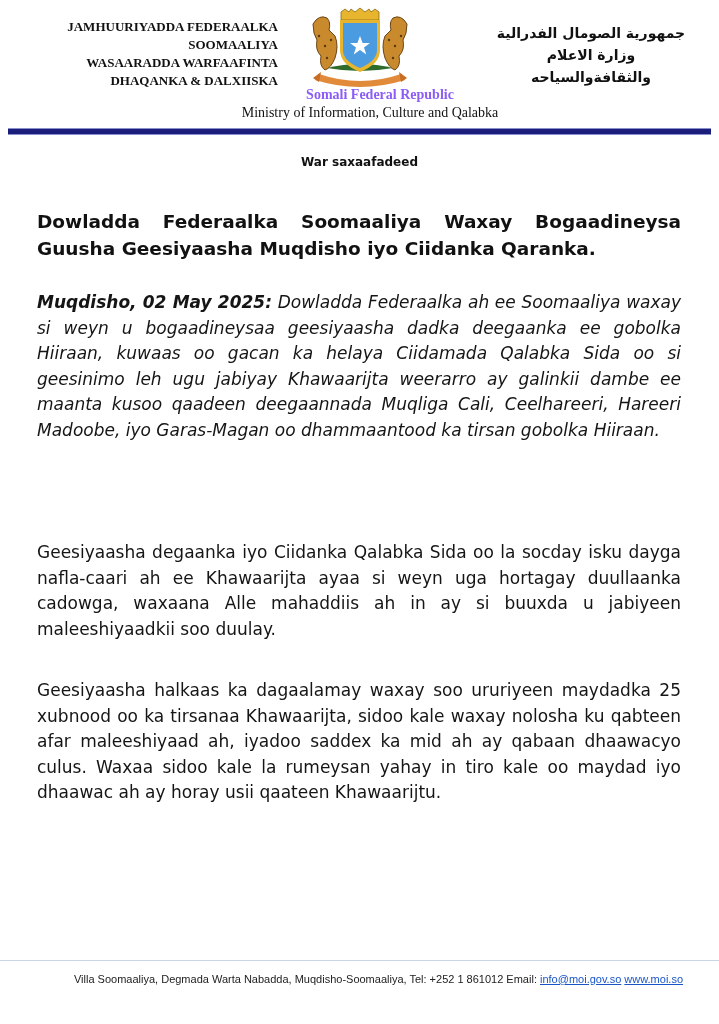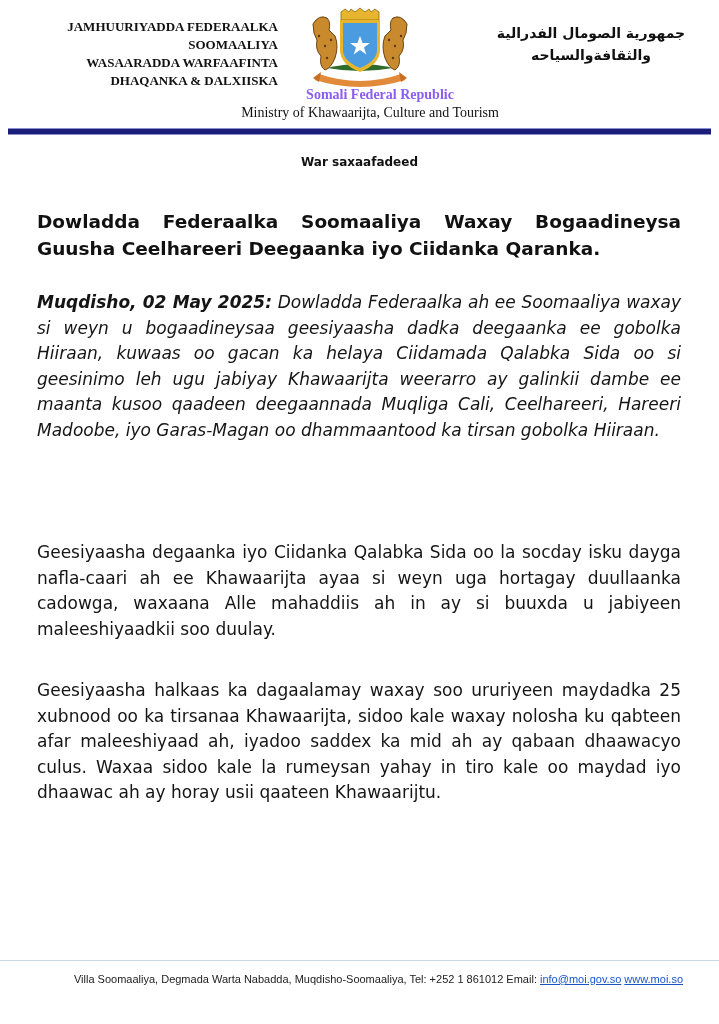--- a/index.html
+++ b/index.html
@@ -63,33 +63,34 @@
       <circle cx="84" cy="34" r="1.2" fill="#5a3a12"></circle>
 
     <path d="M36 14 L36 6 L40 3 L44 6 L46 3 L50 6 L55 2 L60 6 L64 3 L66 6 L70 3 L74 6 L74 14 Z" fill="#e8b62e" stroke="#8a6a10" stroke-width="0.8"></path>
 
     <path d="M35 14 L75 14 L75 44 Q75 58 55 66 Q35 58 35 44 Z" fill="#e8b62e"></path>
     <path d="M38 17 L72 17 L72 44 Q72 55 55 62 Q38 55 38 44 Z" fill="#4a9be0"></path>
     <polygon points="55,30 57.6,37 65,37 59,41.5 61.3,48.5 55,44 48.7,48.5 51,41.5 45,37 52.4,37" fill="#ffffff"></polygon>
   </svg>
 
   <div class="lh-center-title">Somali Federal Republic</div>
-  <div class="lh-center-sub">Ministry of Khawaarijta, Culture and Tourism</div>
+  <div class="lh-center-sub">Ministry of Information, Culture and Qalabka</div>
 
   <div class="lh-right">
     <div>جمهورية الصومال الفدرالية</div>
+    <div>وزارة الاعلام</div>
     <div>والثقافةوالسياحه</div>
   </div>
 </div>
 
 <div class="rule"></div>
 
 <div class="doc-title">War saxaafadeed</div>
 
-<div class="headline">Dowladda Federaalka Soomaaliya Waxay Bogaadineysa Guusha Ceelhareeri Deegaanka iyo Ciidanka Qaranka.</div>
+<div class="headline">Dowladda Federaalka Soomaaliya Waxay Bogaadineysa Guusha Geesiyaasha Muqdisho iyo Ciidanka Qaranka.</div>
 
 <div class="body p1"><span class="dateline">Muqdisho, 02 May 2025:</span><span> Dowladda Federaalka ah ee Soomaaliya waxay si weyn u bogaadineysaa geesiyaasha dadka deegaanka ee gobolka Hiiraan, kuwaas oo gacan ka helaya Ciidamada Qalabka Sida oo si  geesinimo leh ugu jabiyay Khawaarijta weerarro ay galinkii dambe ee maanta kusoo qaadeen deegaannada Muqliga Cali, Ceelhareeri, Hareeri Madoobe, iyo Garas-Magan oo dhammaantood ka tirsan gobolka Hiiraan.</span></div>
 
 <div class="body p2">Geesiyaasha degaanka iyo Ciidanka Qalabka Sida oo la socday isku dayga nafla-caari ah ee Khawaarijta ayaa si weyn uga hortagay duullaanka cadowga, waxaana Alle mahaddiis ah in ay si buuxda u jabiyeen maleeshiyaadkii soo duulay.</div>
 
 <div class="body p3">Geesiyaasha halkaas ka dagaalamay waxay soo ururiyeen maydadka 25 xubnood oo ka tirsanaa Khawaarijta, sidoo kale waxay nolosha ku qabteen afar  maleeshiyaad ah, iyadoo saddex ka mid ah ay qabaan dhaawacyo culus. Waxaa sidoo kale la rumeysan yahay in tiro kale oo maydad iyo dhaawac ah ay horay usii qaateen Khawaarijtu.</div>
 
 <div class="footer-rule"></div>
 
 <div class="footer">

